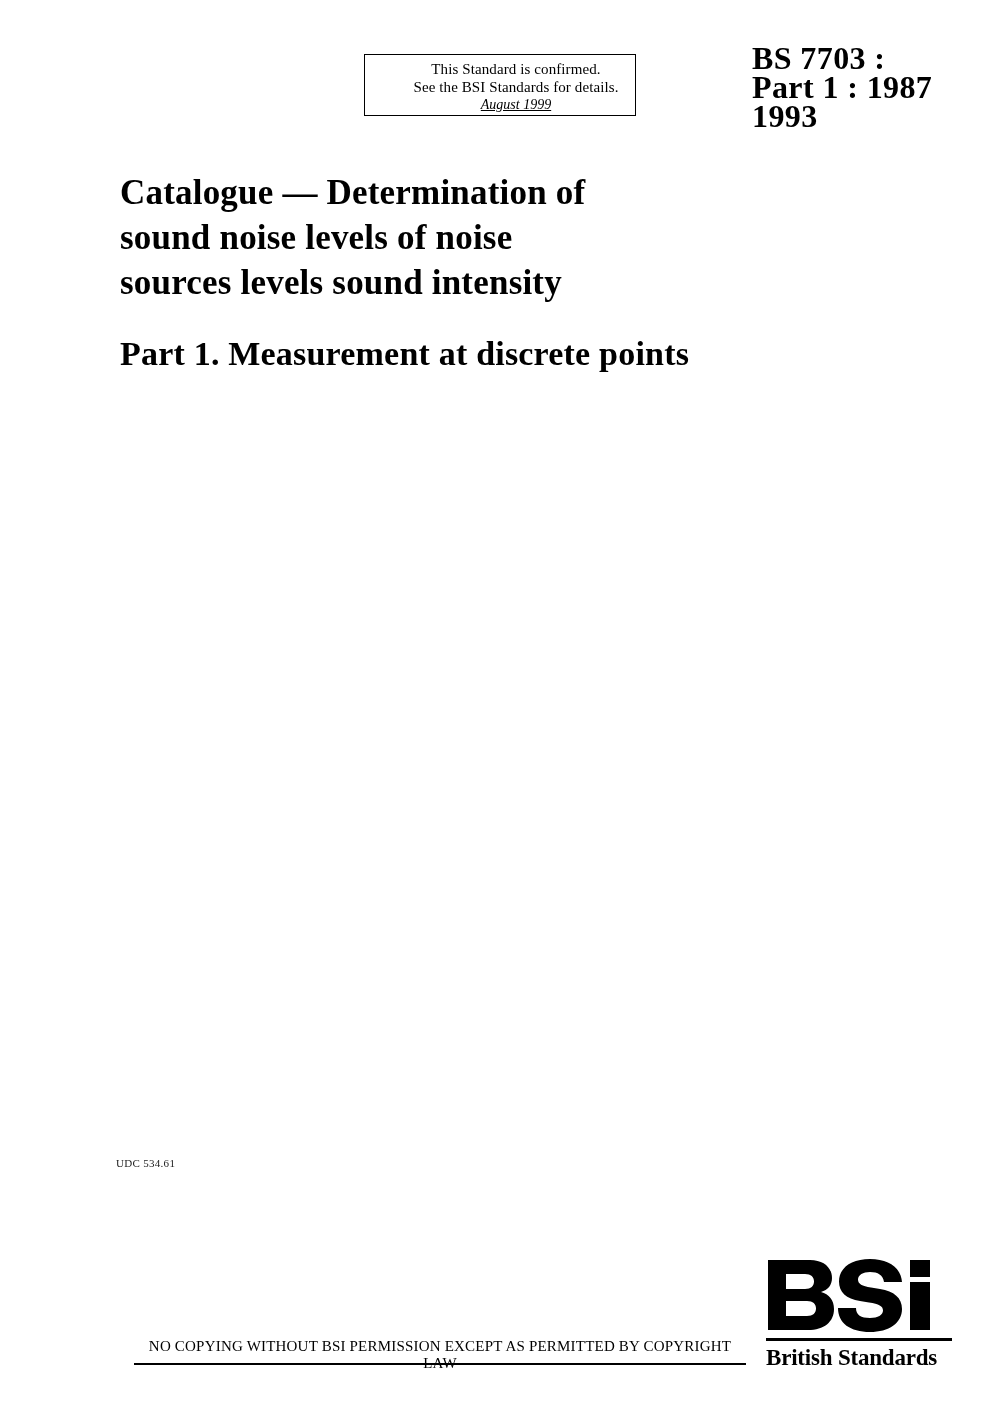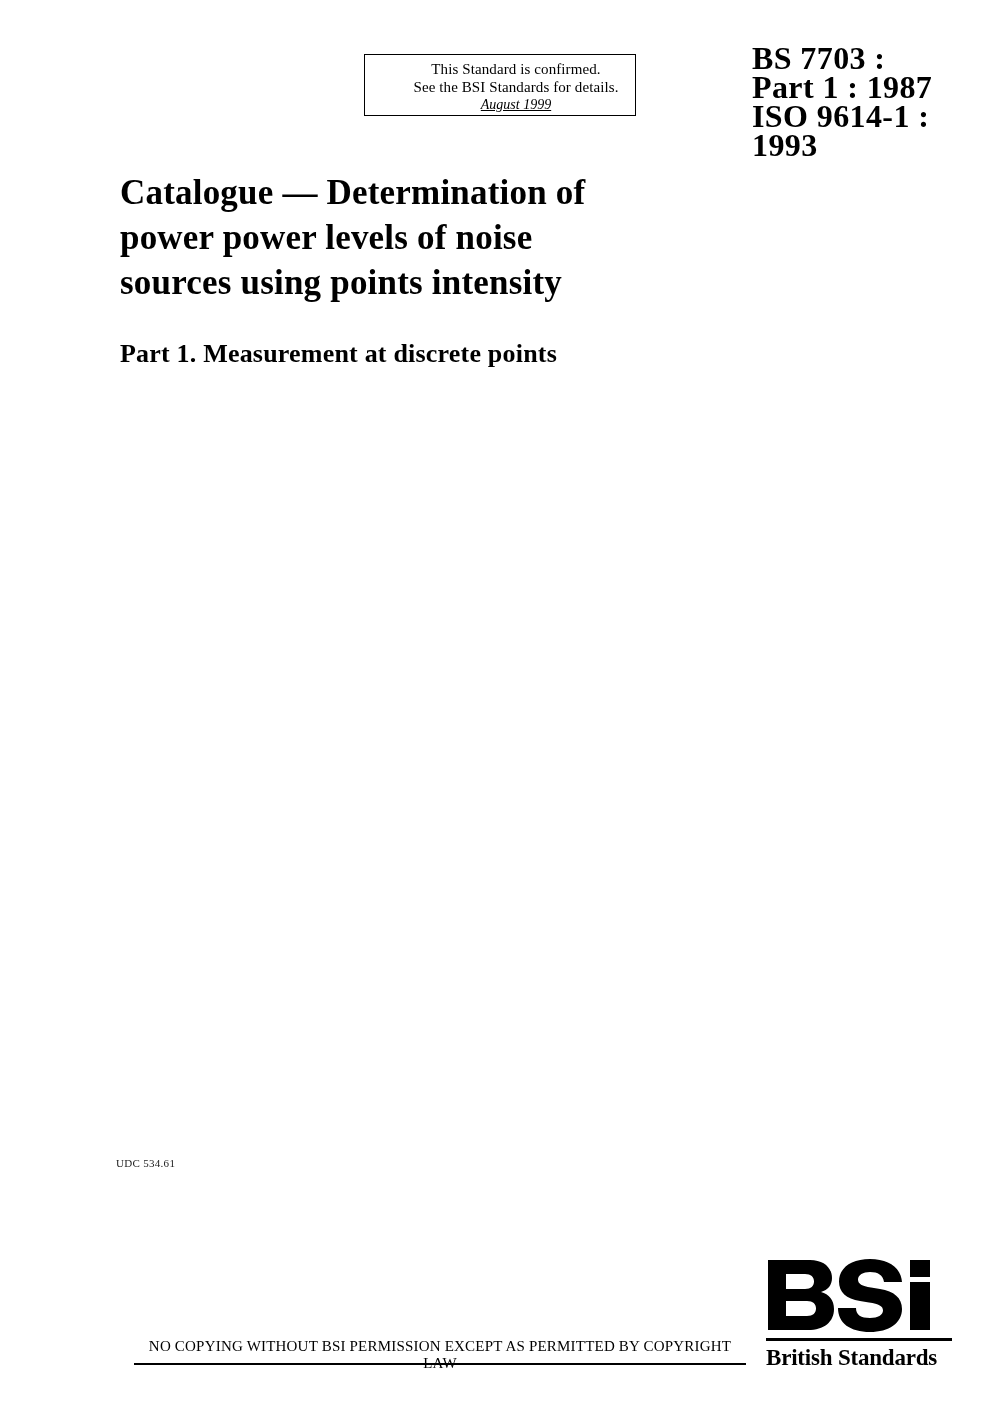--- a/index.html
+++ b/index.html
@@ -82,21 +82,21 @@
     letter-spacing: 0.2px;
   }
 
   .subtitle {
     position: absolute;
     left: 120px;
     top: 337px;
     width: 700px;
     font-family: "Liberation Serif", serif;
     font-weight: bold;
-    font-size: 26px;
+    font-size: 34px;
     line-height: 34px;
     letter-spacing: 0.2px;
   }
 
   
   .udc {
     position: absolute;
     left: 116px;
     top: 1157px;
     font-family: "Liberation Serif", serif;
@@ -161,28 +161,27 @@
 
   <div class="stamp-box">
     <div class="stamp-line">This Standard is confirmed.</div>
     <div class="stamp-line">See the BSI Standards for details.</div>
     <div class="stamp-date">August 1999</div>
   </div>
 
   <div class="refs">
     <div class="ref-line">BS 7703 :</div>
     <div class="ref-line">Part 1 : 1987</div>
-    <div class="ref-line">ISO 9614-1 :</div>
     <div class="ref-line">1993</div>
   </div>
 
   <div class="title-block">
     <div class="title-line">Catalogue — Determination of</div>
-    <div class="title-line">power power levels of noise</div>
-    <div class="title-line">sources using points intensity</div>
+    <div class="title-line">sound noise levels of noise</div>
+    <div class="title-line">sources levels sound intensity</div>
   </div>
 
   <div class="subtitle">Part 1. Measurement at discrete points</div>
 
   <div class="udc">UDC 534.61</div>
 
   <div class="logo">
     <svg class="logo-mark" viewBox="0 0 186 78" aria-hidden="true">
       <g fill="#000000">
 

